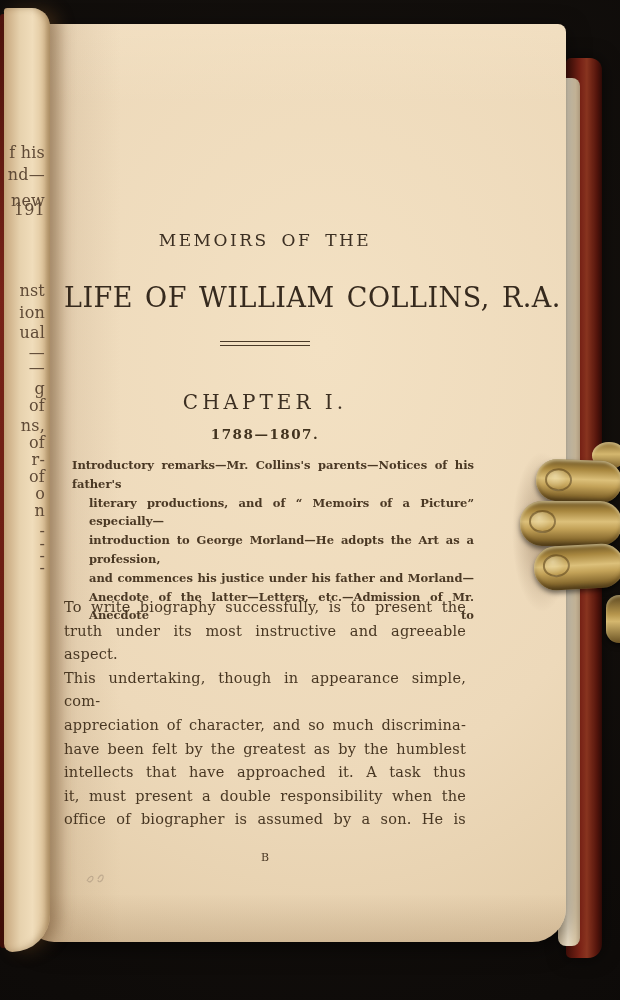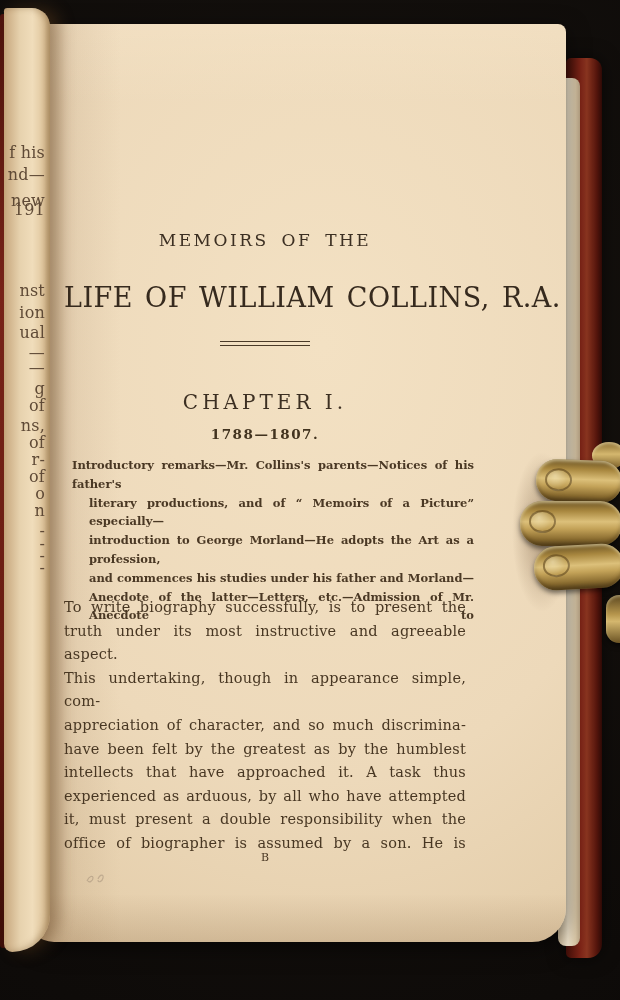--- a/index.html
+++ b/index.html
@@ -114,32 +114,31 @@
       <div class="series-title t-center">MEMOIRS OF THE</div>
       <div class="main-title t-center">LIFE OF WILLIAM COLLINS, R.A.</div>
       <div class="double-rule"></div>
       <div class="chapter t-center">CHAPTER I.</div>
       <div class="dates t-center">1788—1807.</div>
 
       <div class="synopsis">
         <div class="line first">Introductory remarks—Mr. Collins's parents—Notices of his father's</div>
         <div class="line">literary productions, and of “ Memoirs of a Picture” especially—</div>
         <div class="line">introduction to George Morland—He adopts the Art as a profession,</div>
-        <div class="line">and commences his studies under his father and Morland—</div>
+        <div class="line">and commences his justice under his father and Morland—</div>
         <div class="line">Anecdote of the latter—Letters, etc.—Admission of Mr. Anecdote to</div>
       </div>
 
       <div class="bodytext">
         <div class="line">To write biography successfully, is to present the</div>
         <div class="line">truth under its most instructive and agreeable aspect.</div>
         <div class="line">This undertaking, though in appearance simple, com-</div>
         <div class="line">appreciation of character, and so much discrimina-</div>
         <div class="line">have been felt by the greatest as by the humblest</div>
         <div class="line">intellects that have approached it.  A task thus</div>
-        <div class="line">experienced as arduous, by all who have attempted</div>
         <div class="line">it, must present a double responsibility when the</div>
         <div class="line">office of biographer is assumed by a son.  He is</div>
       </div>
 
       <div class="sig">B</div>
     </div>
 
     <svg class="pencil" width="30" height="16" viewBox="0 0 30 16">
       <path d="M3 11 C5 6, 9 5, 9 8 C9 11, 5 13, 4 11 M14 9 C16 4, 20 4, 19 8 C18 12, 14 13, 14 10" stroke="#8a7766" stroke-width="1.2" fill="none"></path>
     </svg>

